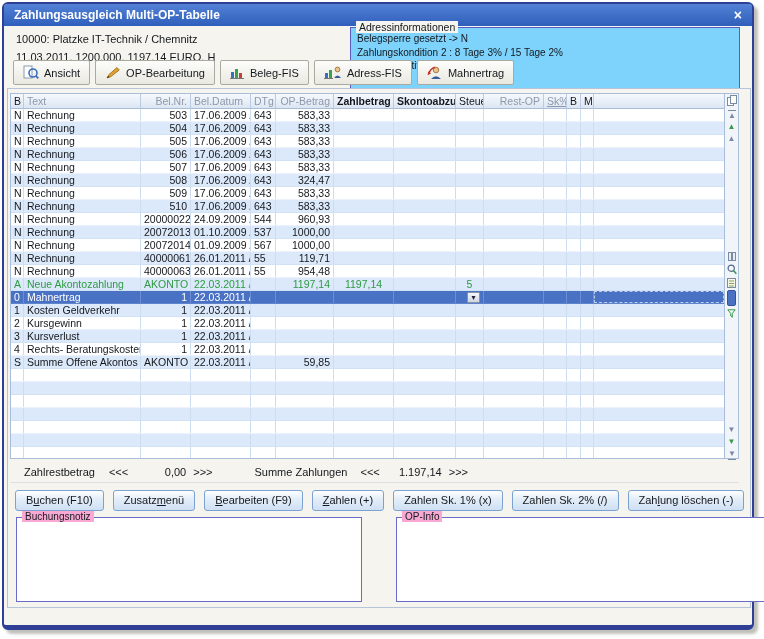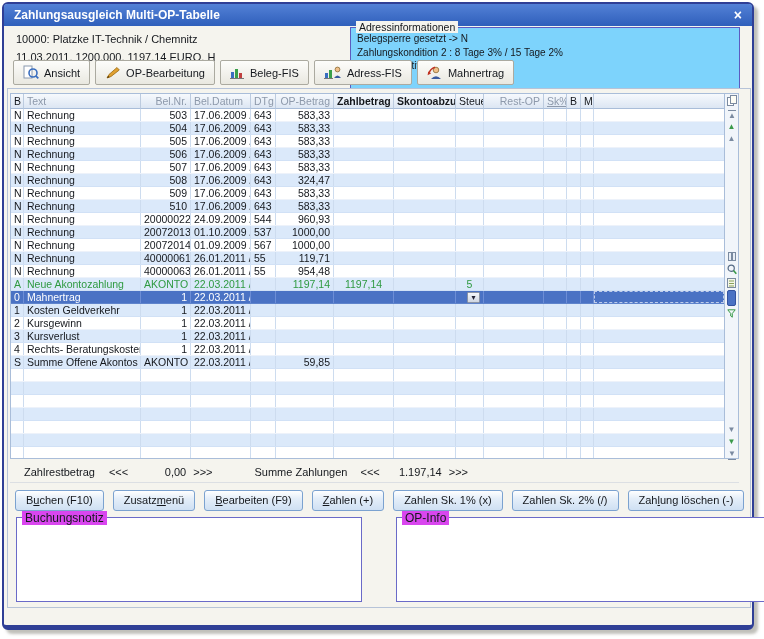--- a/index.html
+++ b/index.html
@@ -59,22 +59,22 @@
   
   .statusline{position:absolute;left:2px;top:373px;width:729px;height:21px;display:flex;
     align-items:center;font-size:11px;color:#15181d;border-bottom:1px solid #dcdfe3;padding-left:14px;}
   .statusline .v{display:inline-block;}
   .btnrow{position:absolute;left:7px;top:401px;display:flex;gap:9px;}
   .btn{font-size:11px;color:#15181d;padding:3px 10px 4px;border:1px solid #7ba2d0;border-radius:3px;
     background:linear-gradient(#ffffff,#e4eef9 40%,#cfe0f3);white-space:nowrap;}
   .btn .mn{text-decoration:underline;}
   
   .gbox{position:absolute;top:428px;height:85px;border:1px solid #6a6ac8;background:#fff;}
-  .gbox .legend{position:absolute;top:-7px;left:5px;background:#d946ef;padding:0 3px;
-    font-size:12px;color:#15181d;}
+  .gbox .legend{position:absolute;top:-7px;left:5px;background:#f9a8d4;padding:0 3px;
+    font-size:10px;color:#15181d;}
   .gbox.note{left:8px;width:346px;}
   .gbox.opinfo{left:362px;width:372px;margin-left:26px;}
   .gbox .inner{position:absolute;inset:2px;}
   .ticon svg{display:block;}
 </style>
 </head>
 <body>
 
 <div class="window">
   <div class="titlebar">

